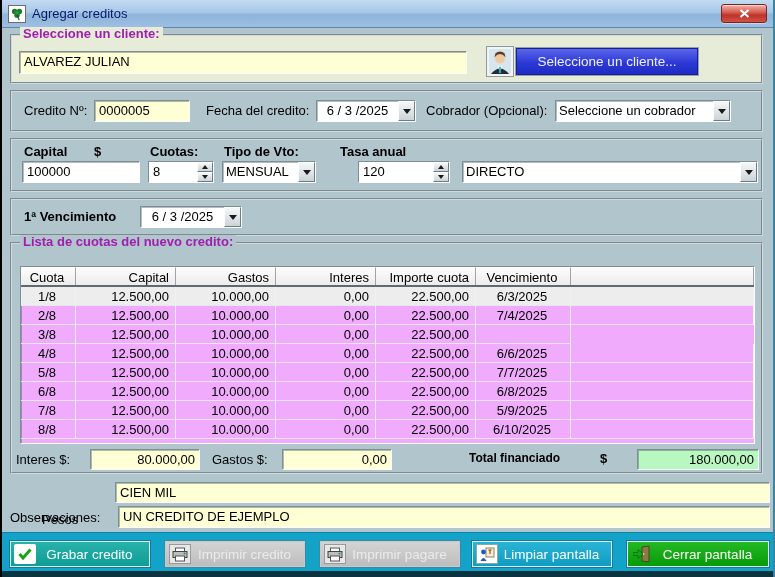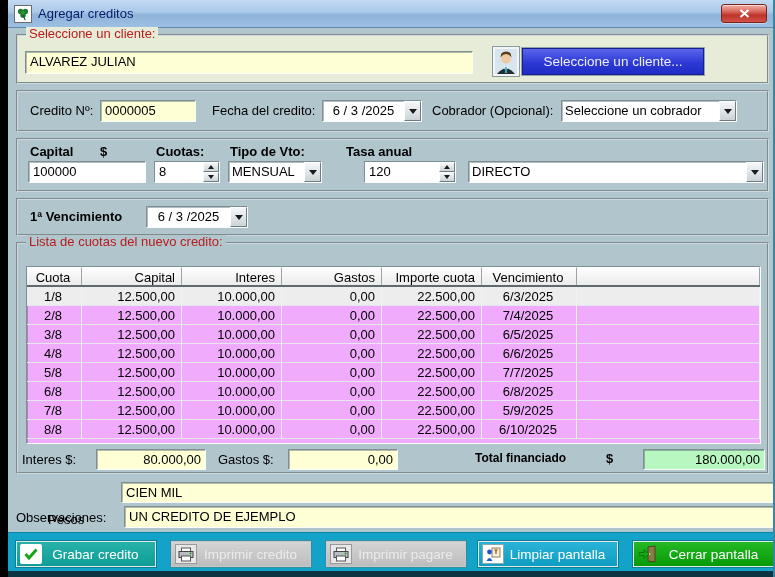--- a/index.html
+++ b/index.html
@@ -1,37 +1,37 @@
 <!DOCTYPE html>
 <html><head>
 <meta charset="utf-8">
 <style>
   * { margin:0; padding:0; box-sizing:border-box; }
   html,body { background:#5a7a86; }
   body { font-family:"Liberation Sans","DejaVu Sans",sans-serif; font-size:13px; color:#000; }
 
   .window { position:relative; width:775px; height:577px; background:#b1c5cd;
-            border-left:8px solid #000000; border-right:2px solid #3a85a2; overflow:hidden; }
+            border-left:2px solid #000000; border-right:2px solid #3a85a2; overflow:hidden; }
 
   
   .titlebar { position:absolute; left:0; top:0; width:100%; height:28px;
               background:linear-gradient(#c3daf2 0%, #a9c8e8 45%, #8fb4da 55%, #9cbfe2 100%);
               border-bottom:1px solid #5f87ad; display:flex; align-items:center; }
   .app-icon { width:18px; height:18px; margin-left:6px; background:#fff; border:1px solid #6c6c6c;
               display:flex; align-items:center; justify-content:center; }
   .title-text { margin-left:6px; color:#08196b; font-size:13px; }
   .close-btn { position:absolute; right:6px; top:4px; width:46px; height:19px; border-radius:3px;
                background:linear-gradient(#f2b0a6 0%, #d9645a 40%, #bd3327 60%, #d2524a 100%);
                border:1px solid #7c241c; box-shadow:inset 0 1px 0 rgba(255,255,255,.55), 0 1px 0 rgba(255,255,255,.4);
                display:flex; align-items:center; justify-content:center; }
 
   
   .groupbox { position:absolute; border:2px groove #cddbe0; }
-  .grouplabel { position:absolute; top:-9px; left:8px; padding:0 3px; font-weight:normal;
-                color:#b91c1c; background:#b1c5cd; line-height:14px; }
+  .grouplabel { position:absolute; top:-9px; left:8px; padding:0 3px; font-weight:bold;
+                color:#a21caf; background:#b1c5cd; line-height:14px; }
   .client-box { left:8px; top:34px; width:753px; height:50px; background:#e6ecd8; }
   .client-box .grouplabel { background:#e6ecd8; }
   .box2 { left:8px; top:90px;  width:753px; height:42px; }
   .box3 { left:8px; top:138px; width:753px; height:54px; }
   .box4 { left:8px; top:198px; width:753px; height:38px; }
   .box5 { left:8px; top:242px; width:753px; height:232px; }
 
   
   .sunken { border:1px solid; border-color:#7e8e95 #fbfdfd #fbfdfd #7e8e95;
             box-shadow:inset 1px 1px 0 rgba(40,60,70,.35); }
@@ -215,22 +215,22 @@
     </div>
   </div>
 
   <div class="groupbox box5">
     <span class="grouplabel">Lista de cuotas del nuevo credito:</span>
 
     <div class="table-wrap sunken">
       <div class="thead">
         <div class="hcell c-center">Cuota</div>
         <div class="hcell c-right">Capital</div>
+        <div class="hcell c-right">Gastos</div>
         <div class="hcell c-right">Interes</div>
-        <div class="hcell c-right">Gastos</div>
         <div class="hcell c-right">Importe cuota</div>
         <div class="hcell c-center">Vencimiento</div>
         <div class="hcell"></div>
       </div>
 
       <div class="trow selected">
         <div class="tcell c-center">1/8</div>
         <div class="tcell c-right">12.500,00</div>
         <div class="tcell c-right">10.000,00</div>
         <div class="tcell c-right">0,00</div>
@@ -246,21 +246,20 @@
         <div class="tcell c-right">22.500,00</div>
         <div class="tcell c-center">7/4/2025</div>
         <div class="tcell"></div>
       </div>
       <div class="trow">
         <div class="tcell c-center">3/8</div>
         <div class="tcell c-right">12.500,00</div>
         <div class="tcell c-right">10.000,00</div>
         <div class="tcell c-right">0,00</div>
         <div class="tcell c-right">22.500,00</div>
-        <div class="tcell c-center">6/5/2025</div>
         <div class="tcell"></div>
       </div>
       <div class="trow">
         <div class="tcell c-center">4/8</div>
         <div class="tcell c-right">12.500,00</div>
         <div class="tcell c-right">10.000,00</div>
         <div class="tcell c-right">0,00</div>
         <div class="tcell c-right">22.500,00</div>
         <div class="tcell c-center">6/6/2025</div>
         <div class="tcell"></div>

